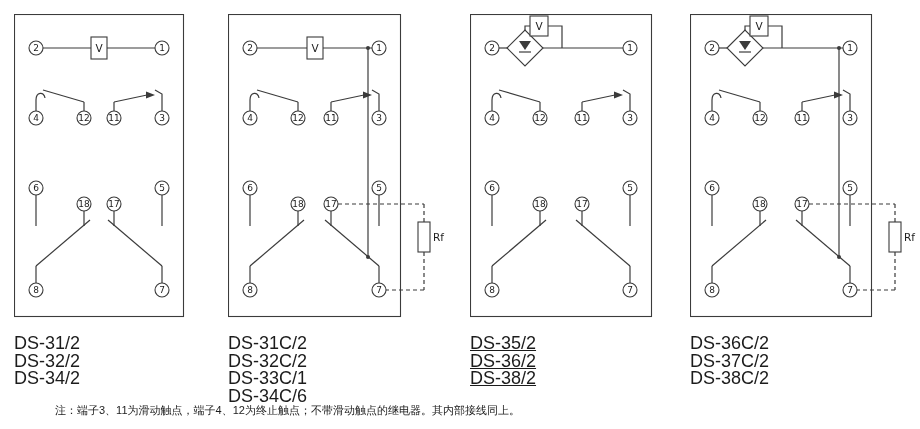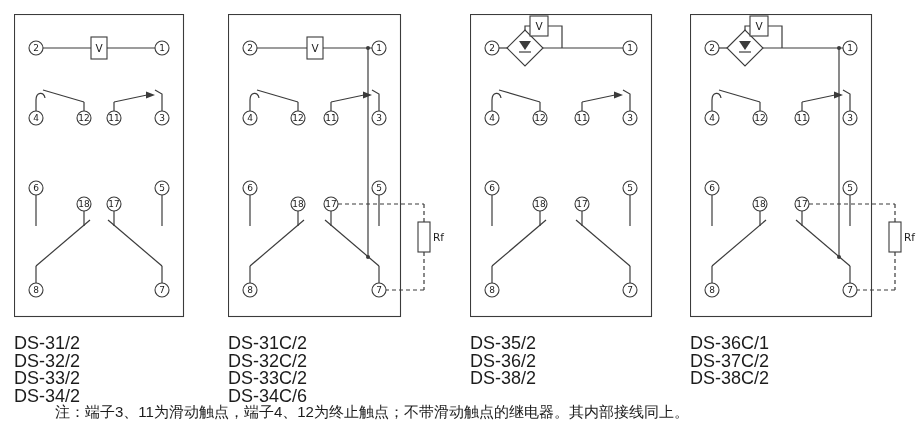--- a/index.html
+++ b/index.html
@@ -3,21 +3,21 @@
 <meta charset="utf-8">
 <style>
   * { margin:0; padding:0; box-sizing:border-box; }
   html,body { background:#ffffff; }
   body { width:920px; height:429px; font-family:"Liberation Sans","DejaVu Sans",sans-serif; }
   .page { position:relative; width:920px; height:429px; background:#fff; overflow:hidden; }
   .panel { position:absolute; top:14px; }
   .diagram { display:block; }
   .models { text-align:left; margin-top:15px; font-size:18px; color:#1c1c1c; line-height:17.5px; }
   .model { white-space:nowrap; }
-  .note { position:absolute; left:55px; top:403px; font-size:15px; color:#1c1c1c; }
+  .note { position:absolute; left:55px; top:403px; font-size:11px; color:#1c1c1c; }
   svg text { font-family:"DejaVu Sans","Liberation Sans",sans-serif; fill:#1c1c1c; }
   .tnum { font-size:9px; }
   .lbl  { font-size:10.5px; }
 </style>
 </head>
 <body>
 
 <div class="page">
 
   <section class="panel" style="left: 14px;">
@@ -64,21 +64,20 @@
         <circle cx="148" cy="174" r="7" fill="#fff" stroke="#3b3b3b" stroke-width="1.1"></circle>
         <text x="148" y="177" text-anchor="middle" class="tnum">5</text>
         <circle cx="22" cy="276" r="7" fill="#fff" stroke="#3b3b3b" stroke-width="1.1"></circle>
         <text x="22" y="279" text-anchor="middle" class="tnum">8</text>
         <circle cx="148" cy="276" r="7" fill="#fff" stroke="#3b3b3b" stroke-width="1.1"></circle>
         <text x="148" y="279" text-anchor="middle" class="tnum">7</text>
       </svg>
     <div class="models" style="width: 170px;">
       <div class="model">DS-31/2</div>
       <div class="model">DS-32/2</div>
-      <div class="model">DS-33/2</div>
       <div class="model">DS-34/2</div>
     </div>
   </section>
 
   <section class="panel" style="left: 228px;">
     <svg class="diagram" width="230" height="306" viewBox="0 0 230 306">
         <rect x="0.5" y="0.5" width="172" height="302" fill="none" stroke="#3b3b3b" stroke-width="1.1"></rect>
         <line x1="29" y1="34" x2="79" y2="34" stroke="#3b3b3b" stroke-width="1.2"></line>
         <line x1="95" y1="34" x2="144" y2="34" stroke="#3b3b3b" stroke-width="1.2"></line>
         <rect x="79" y="23" width="16" height="22" fill="#fff" stroke="#3b3b3b" stroke-width="1.1"></rect>
@@ -129,21 +128,21 @@
         <circle cx="151" cy="174" r="7" fill="#fff" stroke="#3b3b3b" stroke-width="1.1"></circle>
         <text x="151" y="177" text-anchor="middle" class="tnum">5</text>
         <circle cx="22" cy="276" r="7" fill="#fff" stroke="#3b3b3b" stroke-width="1.1"></circle>
         <text x="22" y="279" text-anchor="middle" class="tnum">8</text>
         <circle cx="151" cy="276" r="7" fill="#fff" stroke="#3b3b3b" stroke-width="1.1"></circle>
         <text x="151" y="279" text-anchor="middle" class="tnum">7</text>
       </svg>
     <div class="models" style="width: 173px;">
       <div class="model">DS-31C/2</div>
       <div class="model">DS-32C/2</div>
-      <div class="model">DS-33C/2</div>
+      <div class="model">DS-33C/1</div>
       <div class="model">DS-34C/6</div>
     </div>
   </section>
 
   <section class="panel" style="left: 470px;">
     <svg class="diagram" width="188" height="306" viewBox="0 0 188 306">
         <rect x="0.5" y="0.5" width="181" height="302" fill="none" stroke="#3b3b3b" stroke-width="1.1"></rect>
         <line x1="29" y1="34" x2="37" y2="34" stroke="#3b3b3b" stroke-width="1.2"></line>
         <polygon points="37,34 55,16 73,34 55,52" fill="#fff" stroke="#3b3b3b" stroke-width="1.1"></polygon>
         <polygon points="49,27 61,27 55,36" fill="#3b3b3b" stroke="none"></polygon>
@@ -187,21 +186,21 @@
         <text x="70" y="193" text-anchor="middle" class="tnum">18</text>
         <circle cx="112" cy="190" r="7" fill="#fff" stroke="#3b3b3b" stroke-width="1.1"></circle>
         <text x="112" y="193" text-anchor="middle" class="tnum">17</text>
         <circle cx="160" cy="174" r="7" fill="#fff" stroke="#3b3b3b" stroke-width="1.1"></circle>
         <text x="160" y="177" text-anchor="middle" class="tnum">5</text>
         <circle cx="22" cy="276" r="7" fill="#fff" stroke="#3b3b3b" stroke-width="1.1"></circle>
         <text x="22" y="279" text-anchor="middle" class="tnum">8</text>
         <circle cx="160" cy="276" r="7" fill="#fff" stroke="#3b3b3b" stroke-width="1.1"></circle>
         <text x="160" y="279" text-anchor="middle" class="tnum">7</text>
       </svg>
-    <div class="models" style="width: 182px;">
+    <div class="models" style="width: 182px; text-decoration: underline;">
       <div class="model">DS-35/2</div>
       <div class="model">DS-36/2</div>
       <div class="model">DS-38/2</div>
     </div>
   </section>
 
   <section class="panel" style="left: 690px;">
     <svg class="diagram" width="230" height="306" viewBox="0 0 230 306">
         <rect x="0.5" y="0.5" width="181" height="302" fill="none" stroke="#3b3b3b" stroke-width="1.1"></rect>
         <line x1="29" y1="34" x2="37" y2="34" stroke="#3b3b3b" stroke-width="1.2"></line>
@@ -257,20 +256,20 @@
         <circle cx="112" cy="190" r="7" fill="#fff" stroke="#3b3b3b" stroke-width="1.1"></circle>
         <text x="112" y="193" text-anchor="middle" class="tnum">17</text>
         <circle cx="160" cy="174" r="7" fill="#fff" stroke="#3b3b3b" stroke-width="1.1"></circle>
         <text x="160" y="177" text-anchor="middle" class="tnum">5</text>
         <circle cx="22" cy="276" r="7" fill="#fff" stroke="#3b3b3b" stroke-width="1.1"></circle>
         <text x="22" y="279" text-anchor="middle" class="tnum">8</text>
         <circle cx="160" cy="276" r="7" fill="#fff" stroke="#3b3b3b" stroke-width="1.1"></circle>
         <text x="160" y="279" text-anchor="middle" class="tnum">7</text>
       </svg>
     <div class="models" style="width: 182px;">
-      <div class="model">DS-36C/1</div>
+      <div class="model">DS-36C/2</div>
       <div class="model">DS-37C/2</div>
       <div class="model">DS-38C/2</div>
     </div>
   </section>
 
   <div class="note">注：端子3、11为滑动触点，端子4、12为终止触点；不带滑动触点的继电器。其内部接线同上。</div>
 </div>
 
 </body></html>

